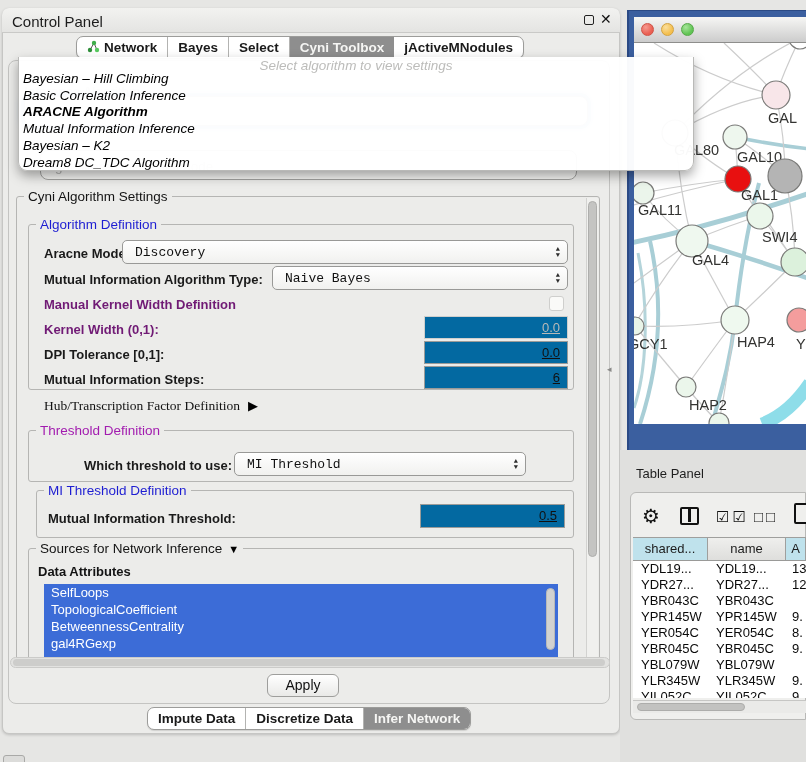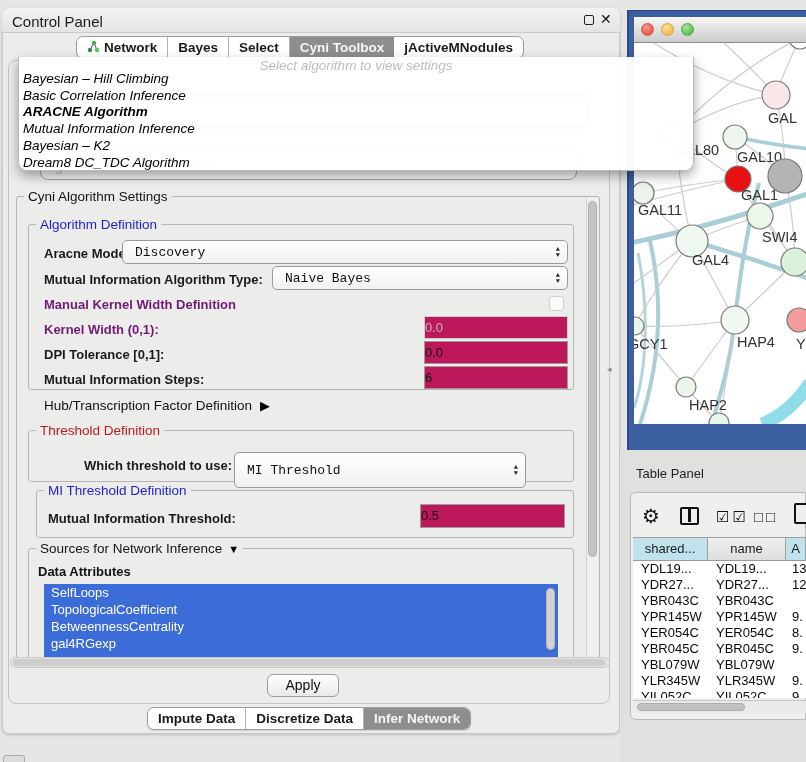--- a/index.html
+++ b/index.html
@@ -45,21 +45,21 @@
   #algo-placeholder { position:absolute; left:0; top:1px; width:100%; text-align:center;
     font-size:13.5px; color:#bcbcba; }
   #popup-items { position:absolute; left:4px; top:14px; width:552px; }
   .popup-item { font-size:13.5px; color:#000; line-height:16.7px; white-space:nowrap; }
   .popup-item.bold { font-weight:bold; }
 
   
   .groupbox { border:1px solid #b5b5b3; border-radius:3px; }
   .legend { position:absolute; background:#ececea; padding:0 4px; font-size:13.5px; white-space:nowrap; }
   .legend.blue { color:#1d1dd2; }
-  .legend.green { color:#b91c1c; }
+  .legend.green { color:#a21caf; }
   .legend.black { color:#141414; }
 
   #settings-box { left:16px; top:196px; width:584px; height:466px; }
   #settings-legend { left:24px; top:189px; }
   #settings-vscroll { left:586px; top:198px; width:12px; height:462px; background:#f0f0ee; border-left:1px solid #d2d2d0; }
   #settings-vthumb { left:588px; top:201px; width:9px; height:356px; background:#c4c4c2; border:1px solid #aeaeac; border-radius:5px; }
 
   #algodef-box { left:28px; top:224px; width:546px; height:166px; }
   #algodef-legend { left:36px; top:217px; }
   #threshold-box { left:28px; top:430px; width:546px; height:52px; }
@@ -71,28 +71,28 @@
 
   .flabel { font-size:13px; font-weight:bold; color:#1a1a1a; white-space:nowrap; }
   .flabel.disabled { color:#701a75; }
 
   .combo { background:linear-gradient(#ffffff,#f1f1ef); border:1px solid #999997; border-radius:5px;
     display:flex; align-items:center;font-family:Liberation Mono, monospace; }
   .combo .cval { font-size:13px; color:#111; padding-left:12px; flex:1; }
   .combo .spin { display:flex; flex-direction:column; line-height:6px; font-size:7px; color:#2c2c2c;
     padding-right:7px; }
 
-  .tfield { background:#be185d; border:1px solid #9b9b99; font-size:13px;
-    color:#111; padding:3px 7px 0 0; }
+  .tfield { background:#0369a1; border:1px solid #9b9b99; text-align:right; font-size:13px;
+    color:#111; padding:3px 7px 0 0;text-decoration:underline; }
   .tfield.disabled { border-color:#cfcfcd; color:#b9b9b7; }
 
   #manual-checkbox { left:549px; top:296px; width:15px; height:15px; background:#fafaf8;
     border:1px solid #cfcfcd; border-radius:3px; }
 
-  #hub-row { left:44px; top:398px; display:flex; align-items:center; gap:8px; }
+  #hub-row { left:44px; top:398px; display:flex; align-items:center; gap:8px;font-family:Liberation Serif, serif; }
   #hub-row .arrow { font-size:13px; color:#000; }
   #sources-legend .arrow { font-size:11px; color:#000; }
 
   #data-attr-label { left:38px; top:564px; font-size:13px; font-weight:bold; color:#141414; }
   #attr-list { left:44px; top:584px; width:514px; height:74px; overflow:hidden; background:#3c6cd7; }
   .attr-item { font-size:13px; color:#ffffff; line-height:17px; padding-left:7px; white-space:nowrap; }
   #attr-vthumb { left:546px; top:588px; width:9px; height:62px; background:#d2d2d0; border:1px solid #b9b9b7; border-radius:5px; z-index:5; }
 
   #settings-hscroll { left:10px; top:657px; width:600px; height:11px; background:#e2e2e0;
     border:1px solid #cbcbc9; border-radius:6px; }
@@ -243,21 +243,21 @@
   <div class="abs tfield" style="left:424px; top:366px; width:144px; height:23px;">6</div>
 
   <div id="hub-row" class="abs">
     <span style="font-size:13.5px; color:#111;">Hub/Transcription Factor Definition</span>
     <span class="arrow">▶</span>
   </div>
 
   <div id="threshold-box" class="abs groupbox"></div>
   <div id="threshold-legend" class="abs legend green">Threshold Definition</div>
   <div class="abs flabel" style="left:84px; top:458px;">Which threshold to use:</div>
-  <div class="abs combo" style="left:234px; top:452px; width:292px; height:36px;">
+  <div class="abs combo" style="left:234px; top:452px; width:292px; height:24px;">
     <span class="cval">MI Threshold</span>
     <span class="spin">
         <span>▲</span>
         <span>▼</span>
       </span>
   </div>
 
   <div id="mithresh-box" class="abs groupbox"></div>
   <div id="mithresh-legend" class="abs legend blue">MI Threshold Definition</div>
   <div class="abs flabel" style="left:48px; top:511px;">Mutual Information Threshold:</div>

